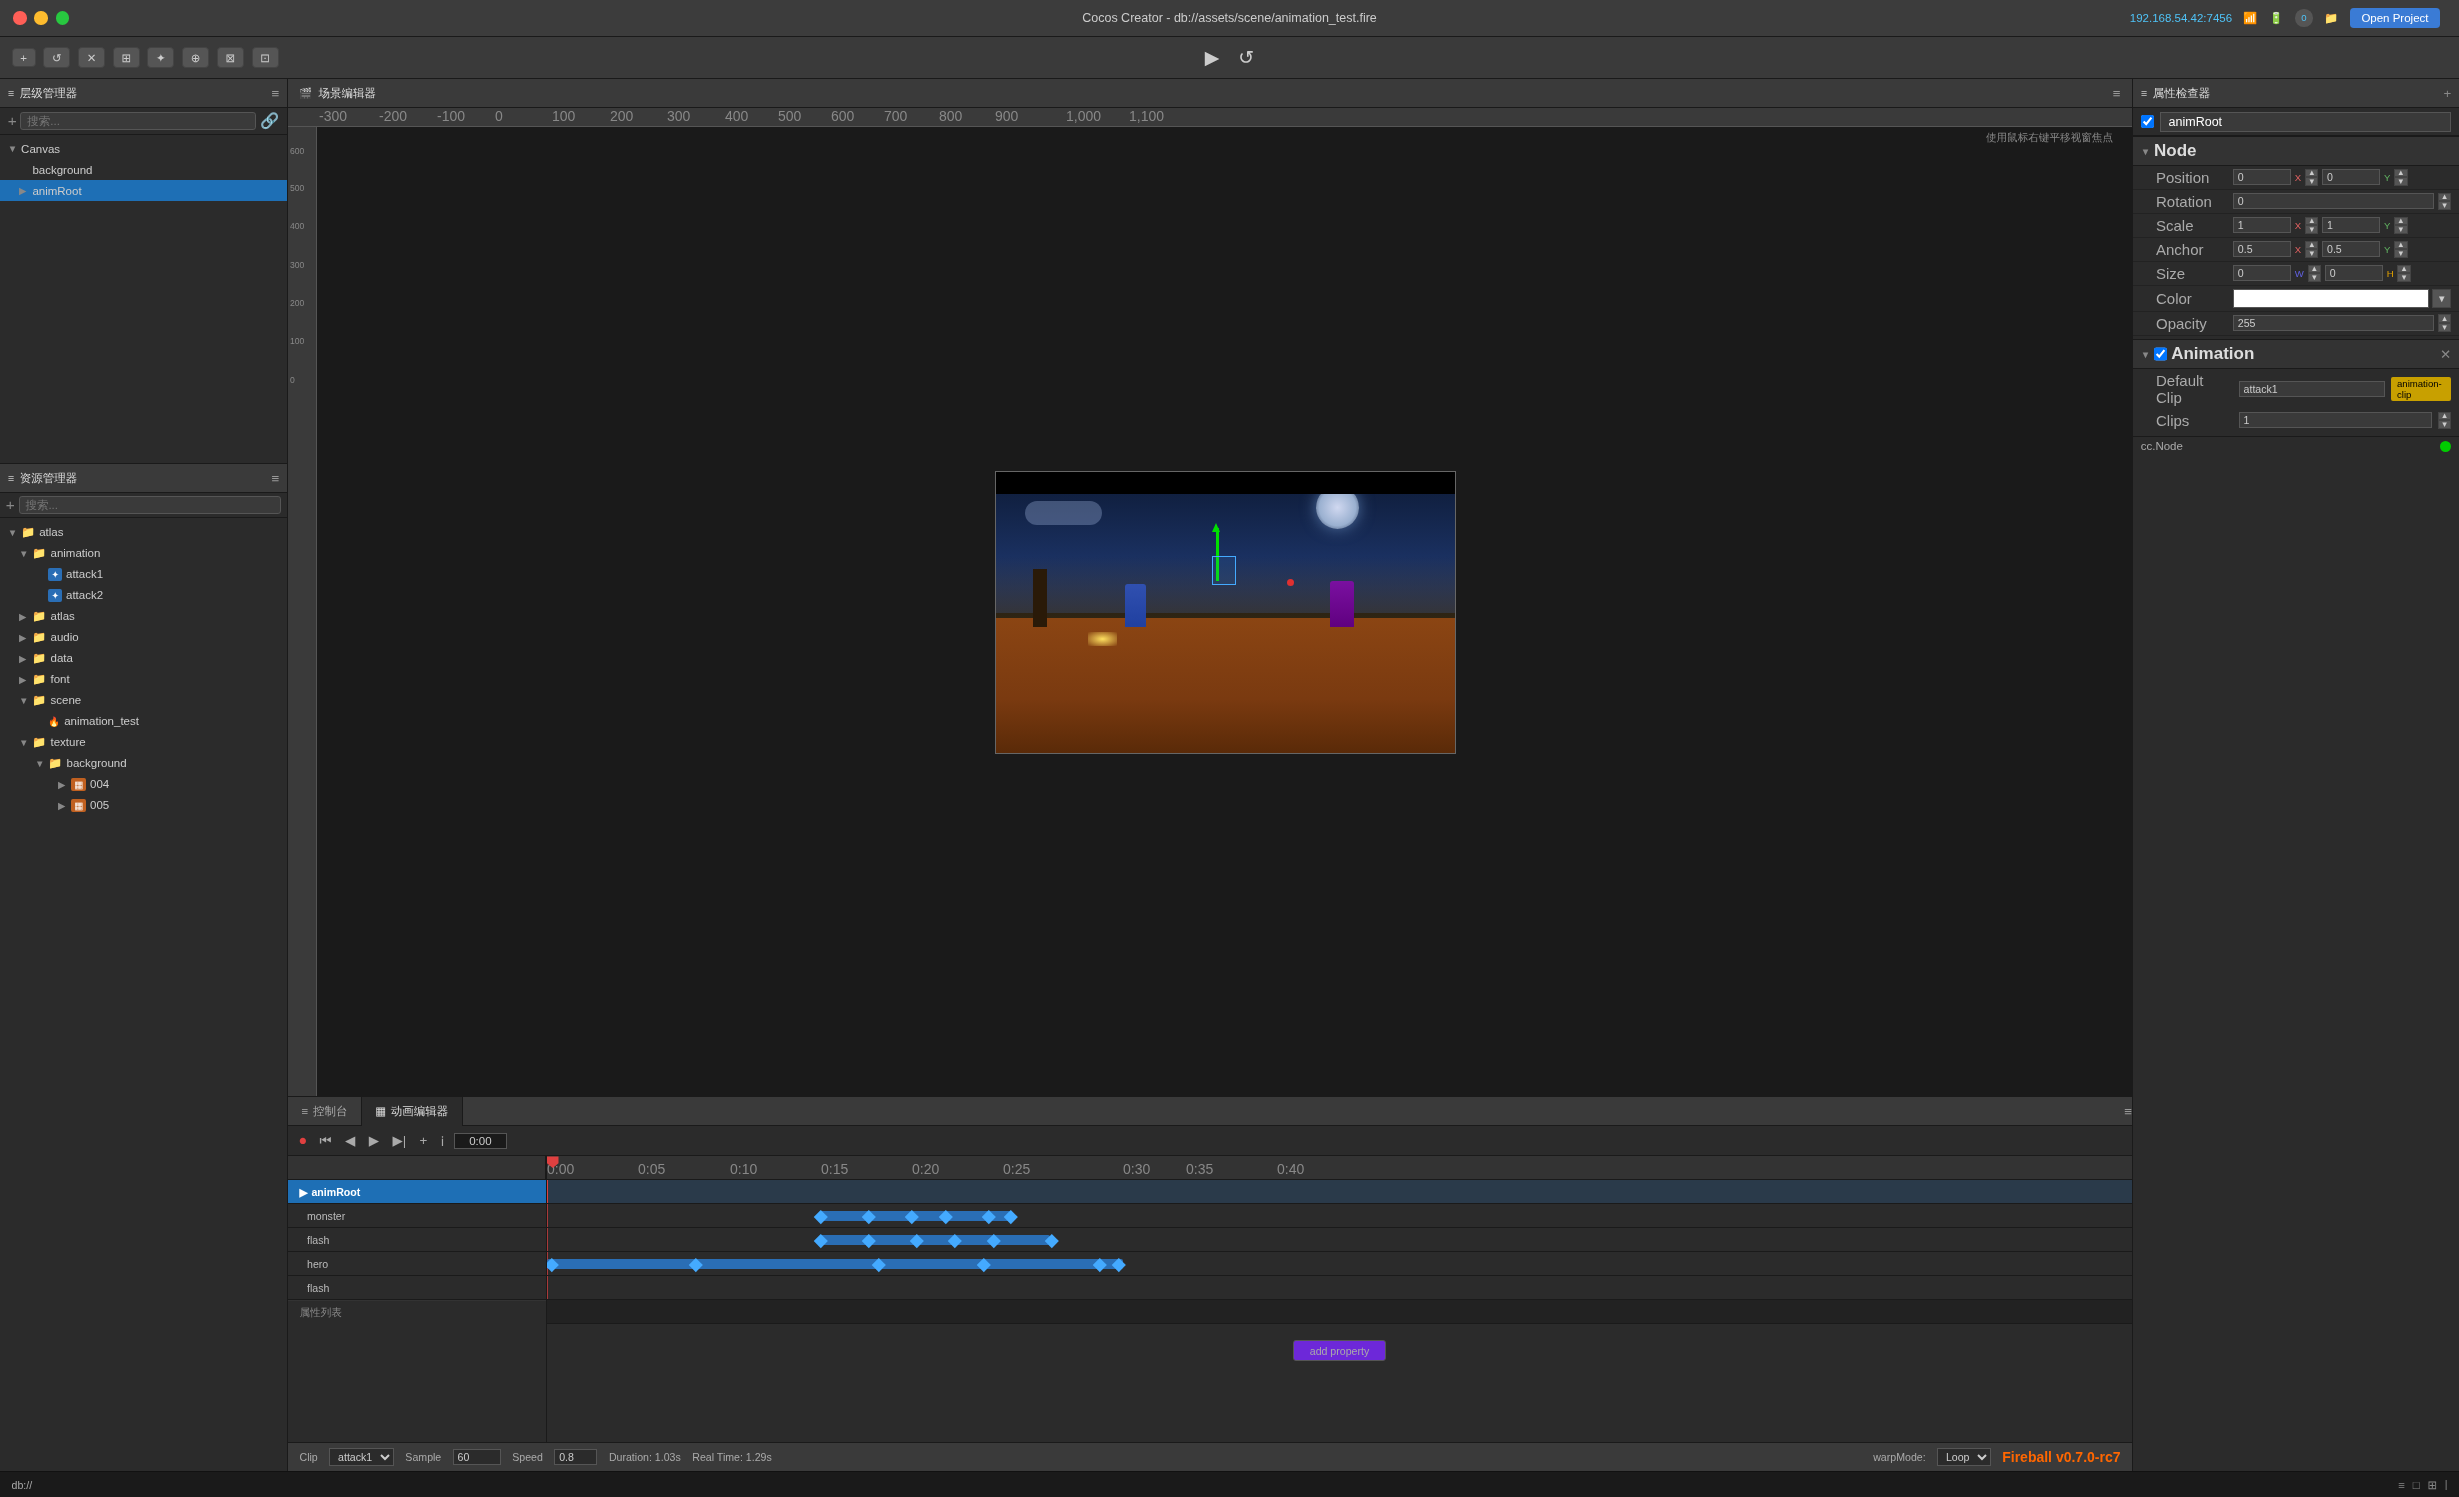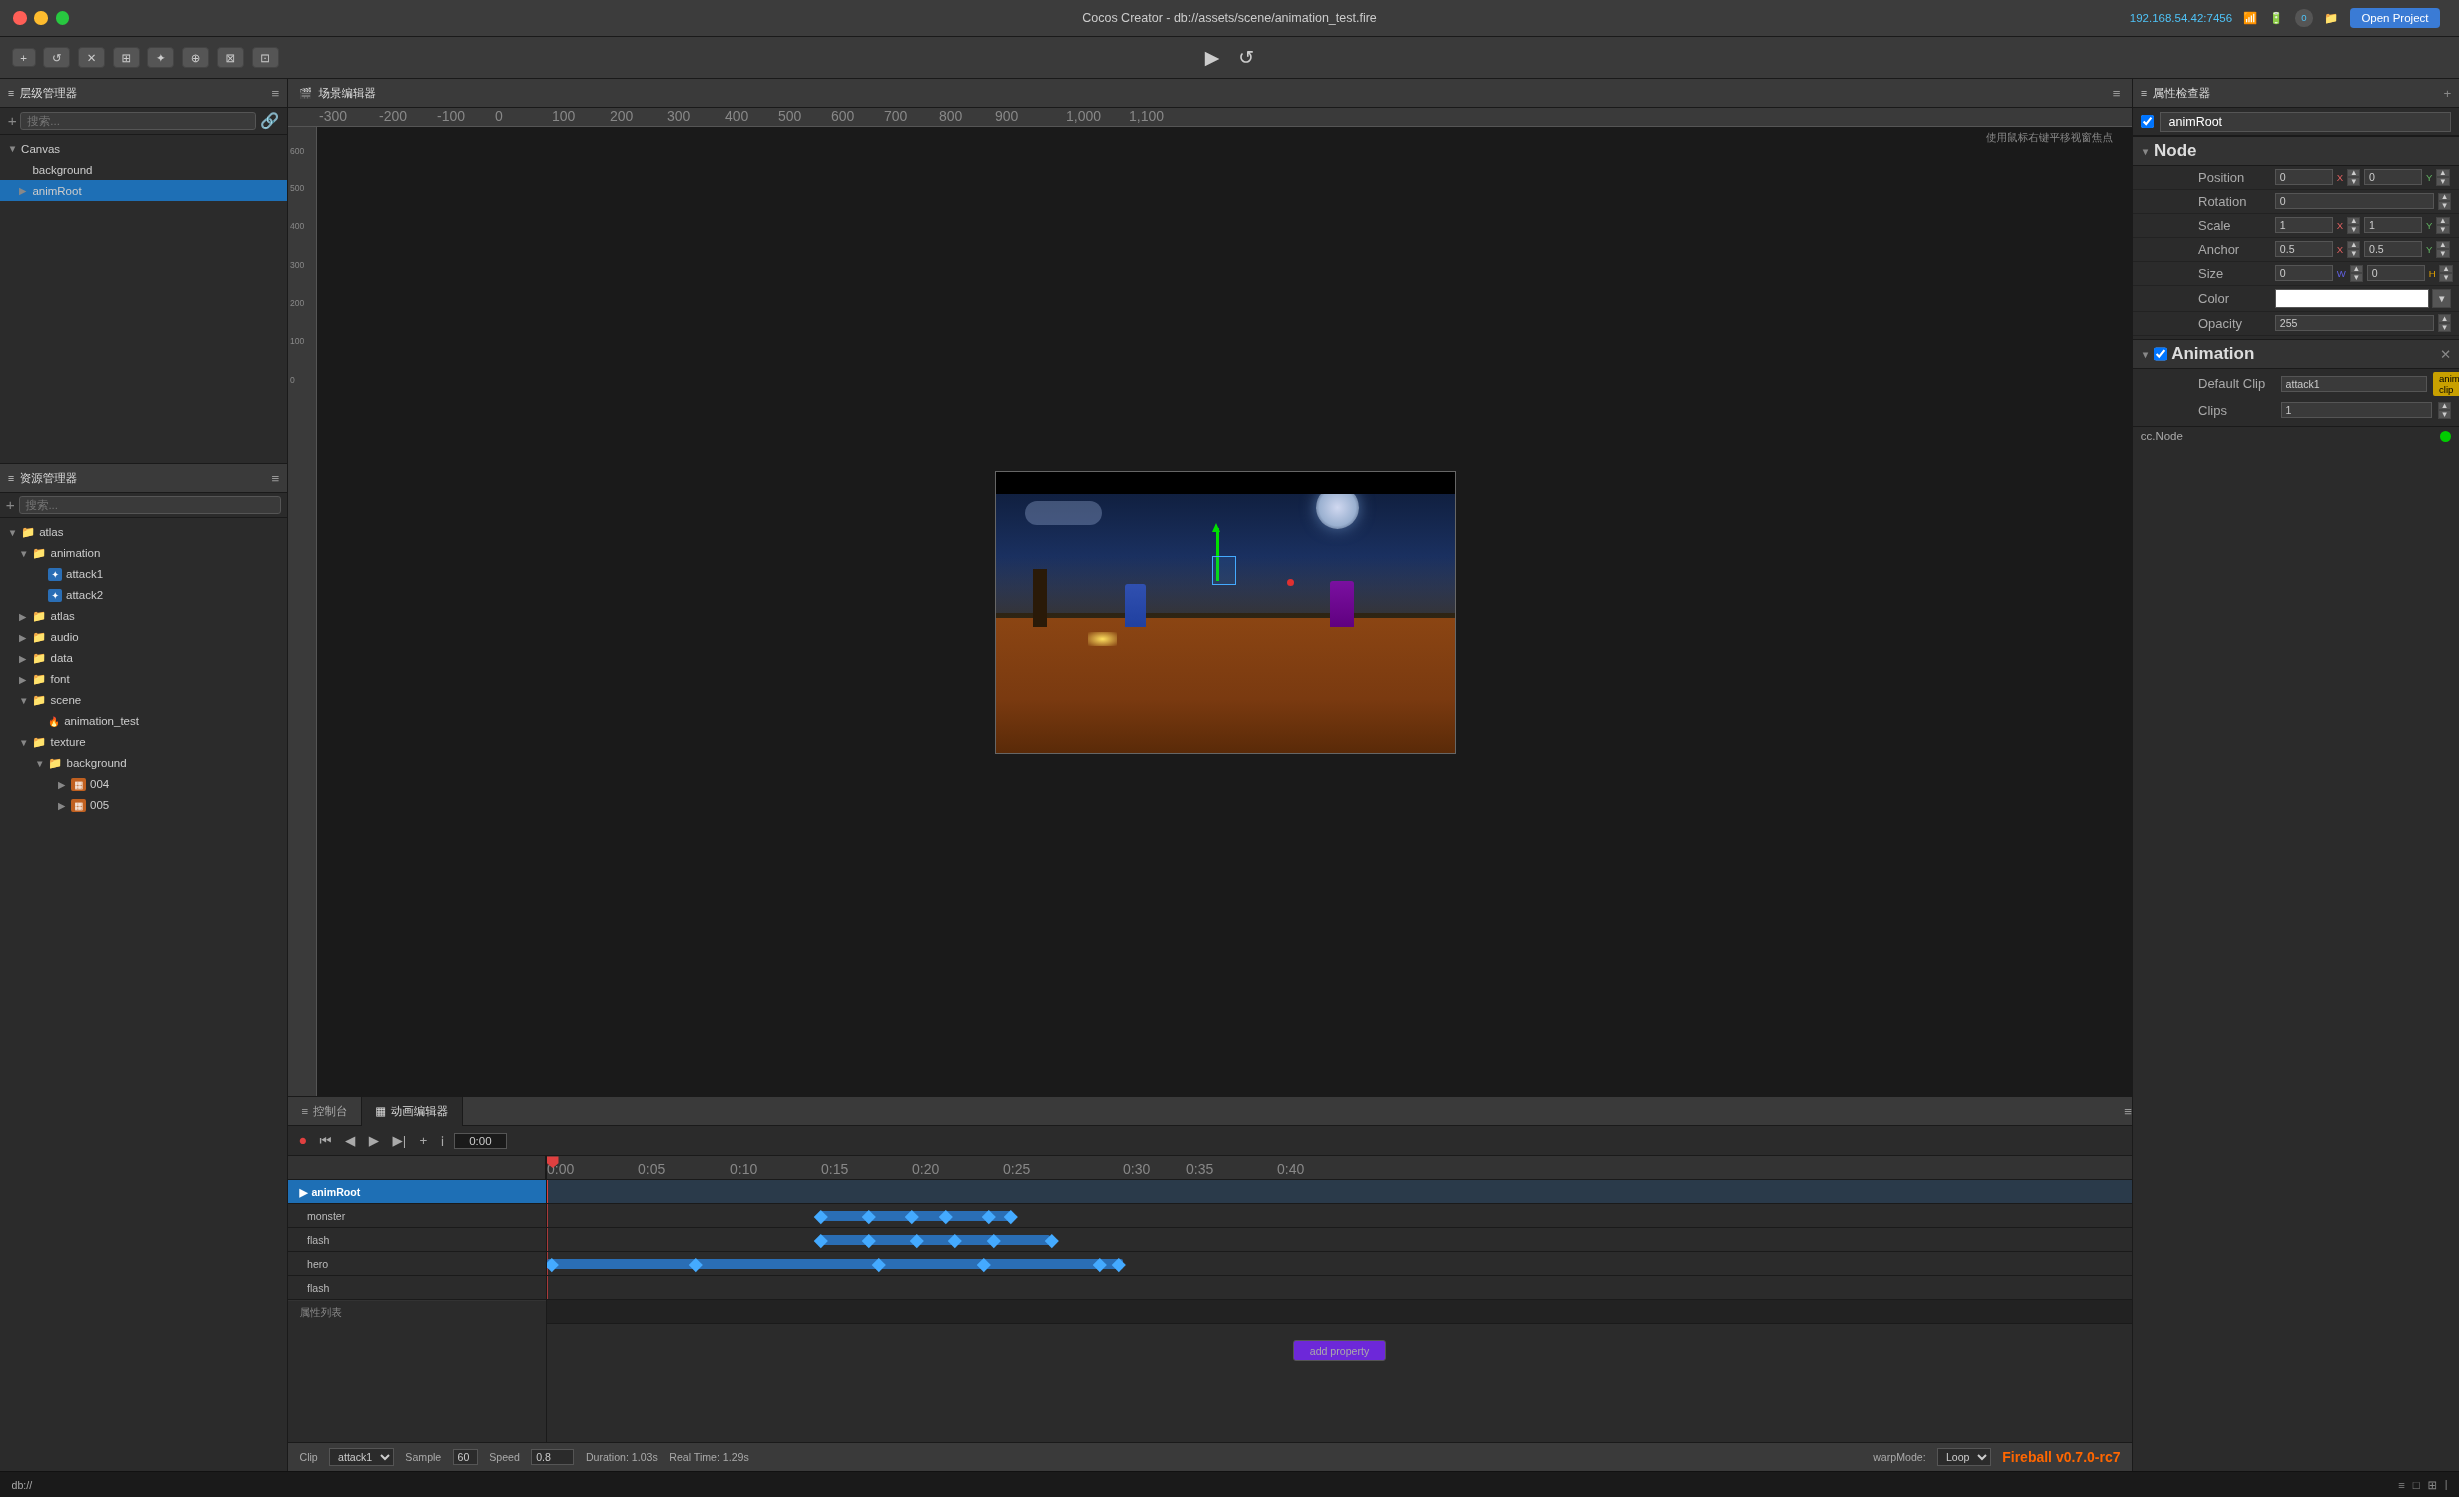--- a/index.html
+++ b/index.html
@@ -524,24 +524,23 @@
 
     .prop-row {
       display: flex;
       align-items: center;
       padding: 2.9px 7.7px 2.9px 23px;
       border-bottom: 1px solid #222;
       min-height: 23px;
     }
     .prop-name {
       width: 77px;
-      font-size: 13px;
+      font-size: 15px;
       color: #aaa;
       flex-shrink: 0;
-      margin-left: 42px;
     }
     .prop-value {
       flex: 1;
       display: flex;
       align-items: center;
       gap: 3.8px;
     }
     .prop-input {
       background: #3a3a3a;
       border: 1px solid #555;
@@ -1019,21 +1018,21 @@
         </div>
       </div>
     </div>
 
     <div class="bottom-bar">
       <span>Clip</span>
       <select style="background:#2b2b2b;border:1px solid #555;color:#ccc;padding:1px 3.8px;font-size:10.6px;">
         <option>attack1</option>
       </select>
       <span>Sample</span>
-      <input type="text" value="60" style="background: rgb(43, 43, 43); border: 1px solid rgb(85, 85, 85); color: rgb(204, 204, 204); padding: 1px 3.8px; font-size: 10.6px; width: 25px;">
+      <input type="text" value="60" style="background: rgb(43, 43, 43); border: 1px solid rgb(85, 85, 85); color: rgb(204, 204, 204); padding: 1px 3.8px; font-size: 10.6px; width: 48px;">
       <span>Speed</span>
       <input type="text" value="0.8" style="background: rgb(43, 43, 43); border: 1px solid rgb(85, 85, 85); color: rgb(204, 204, 204); padding: 1px 3.8px; font-size: 10.6px; width: 43px;">
       <span>Duration: 1.03s</span>
       <span>Real Time: 1.29s</span>
       <span class="warpmode-label">warpMode:</span>
       <select style="background:#2b2b2b;border:1px solid #555;color:#ccc;padding:1px 3.8px;font-size:10.6px;">
         <option>Loop</option>
       </select>
       <span class="fireball-badge">Fireball v0.7.0-rc7</span>
     </div>

